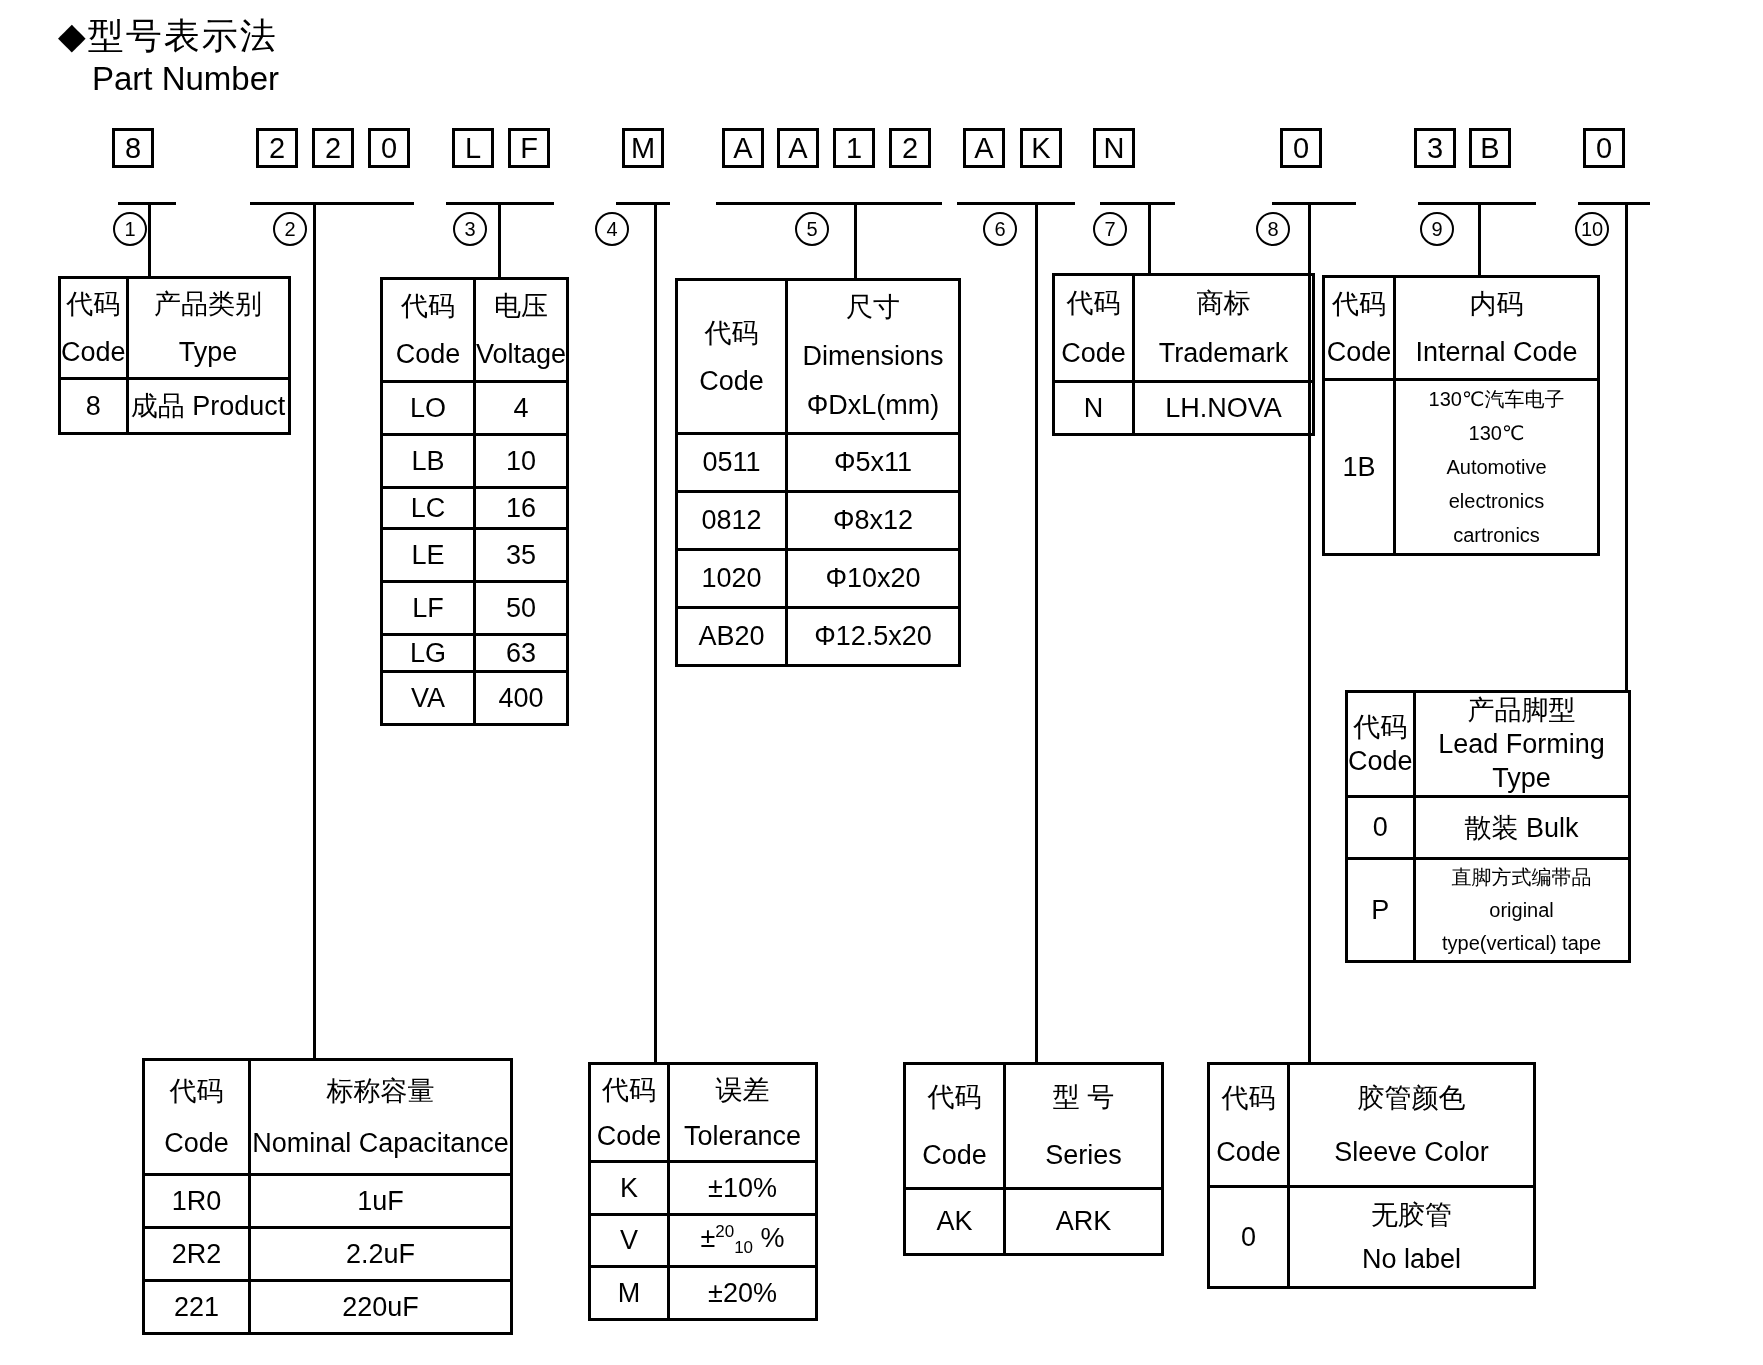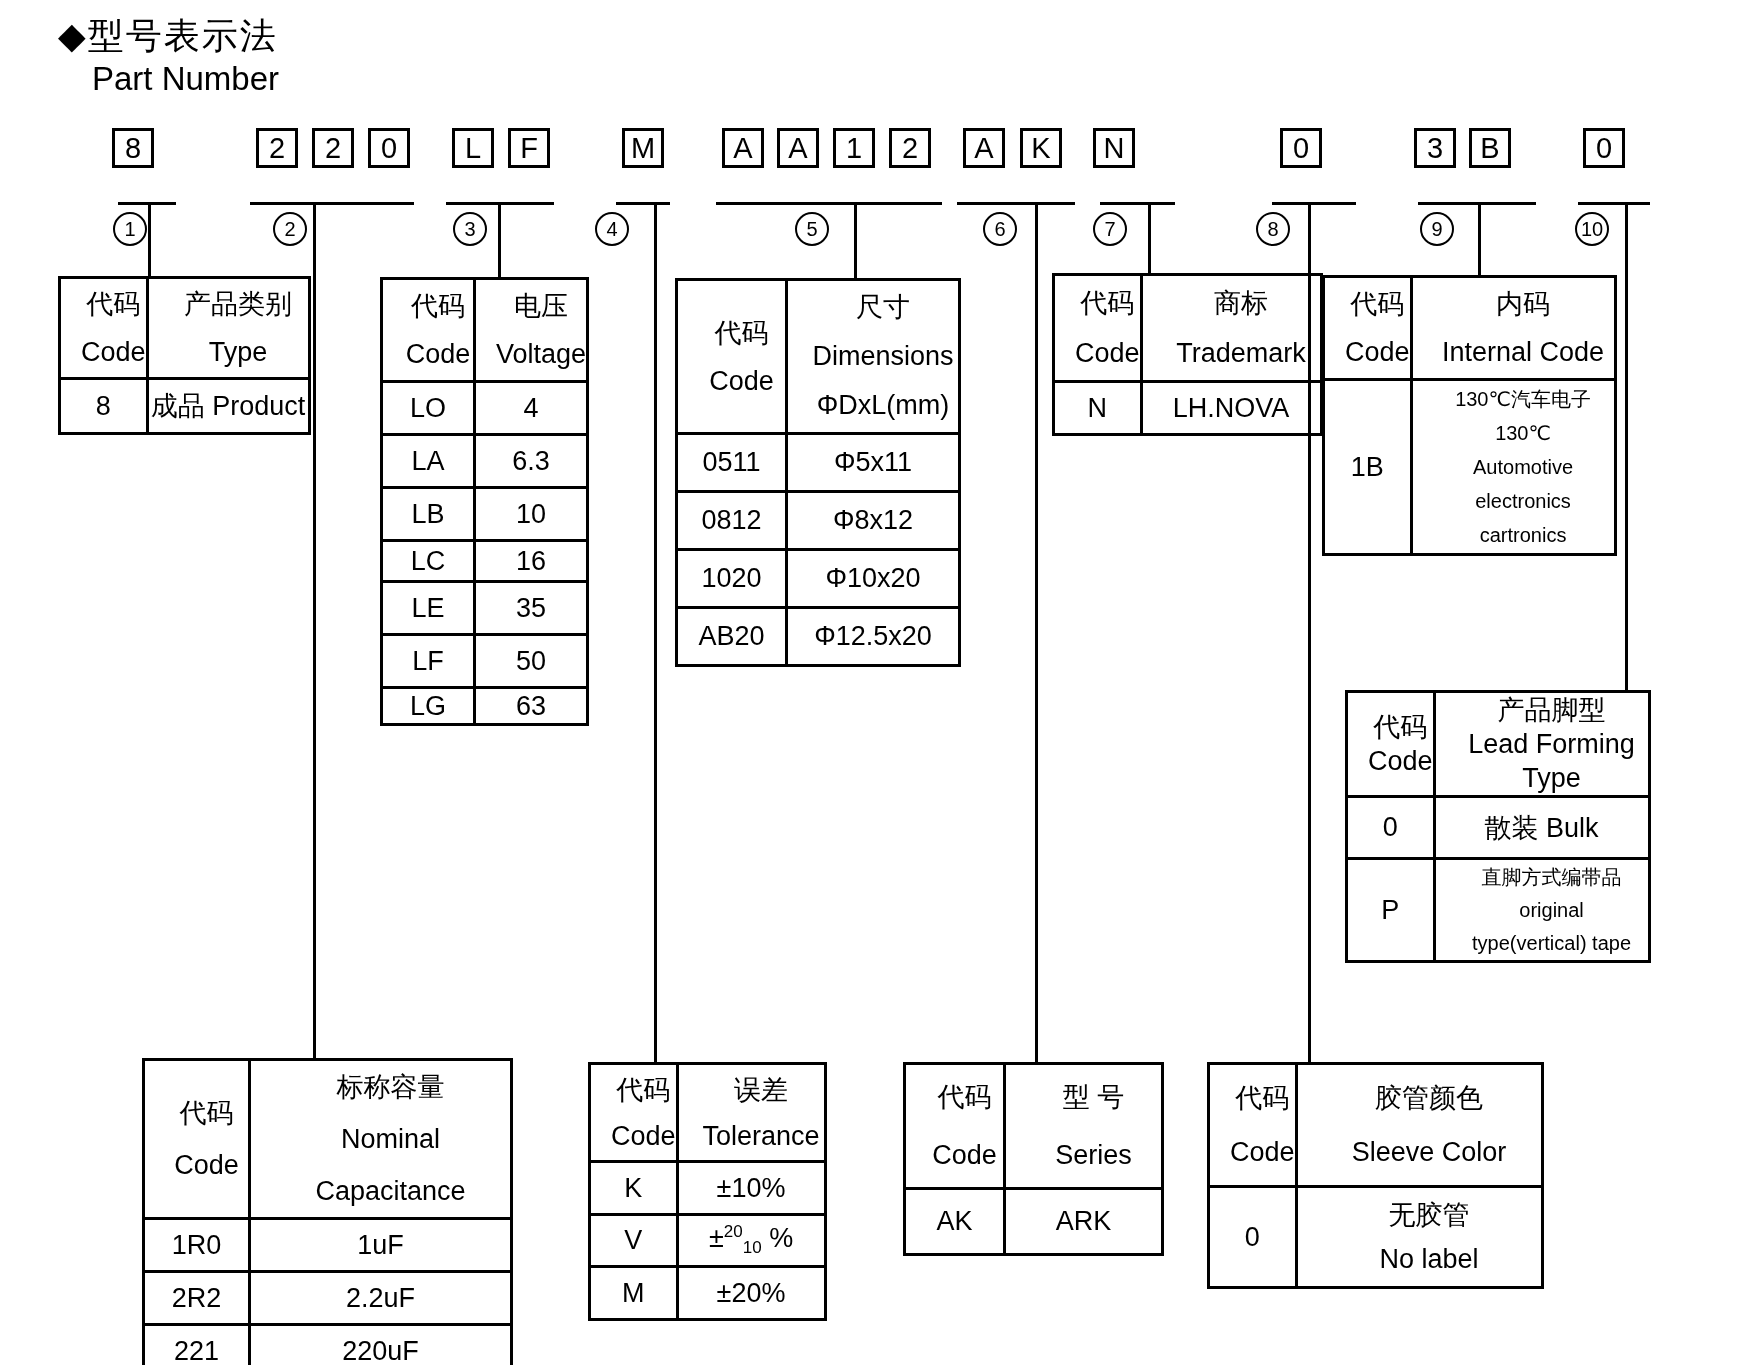--- a/index.html
+++ b/index.html
@@ -20,21 +20,21 @@
   .circ{
     position:absolute;top:212px;width:34px;height:34px;border:2px solid #000;
     border-radius:50%;box-sizing:border-box;display:flex;align-items:center;
     justify-content:center;font-size:20px;
   }
   table.tbl{position:absolute;border-collapse:collapse;table-layout:fixed;}
   table.tbl td{
     border:3px solid #000;text-align:center;vertical-align:middle;
     padding:0;font-size:27px;color:#000;
   }
-  .l{display:block;margin-left:20px;}
+  .l{display:block;}
   .lh33{line-height:33px;}.lh34{line-height:34px;}
   .lh44{line-height:44px;}.lh46{line-height:46px;}.lh48{line-height:48px;}
   .lh49{line-height:49px;}.lh50{line-height:50px;}.lh52{line-height:52px;}
   .lh54{line-height:54px;}.lh58{line-height:58px;}
   .sm{font-size:20px;}
   sup.ss{font-size:17px;}
   sub.ss{font-size:17px;}
 </style>
 </head>
 <body>
@@ -133,42 +133,42 @@
       <td>
         <span class="l lh48">电压</span>
         <span class="l lh48">Voltage</span>
       </td>
     </tr>
     <tr style="height:53px">
           <td>LO</td>
           <td>4</td>
         </tr>
     <tr style="height:53px">
-          <td>LA</td>
-          <td>6.3</td>
-        </tr>
-    <tr style="height:53px">
           <td>LB</td>
           <td>10</td>
         </tr>
     <tr style="height:41px">
           <td>LC</td>
           <td>16</td>
         </tr>
     <tr style="height:53px">
           <td>LE</td>
           <td>35</td>
         </tr>
     <tr style="height:53px">
           <td>LF</td>
           <td>50</td>
         </tr>
     <tr style="height:37px">
           <td>LG</td>
           <td>63</td>
+        </tr>
+    <tr style="height:53px">
+          <td>VA</td>
+          <td>400</td>
         </tr>
   </tbody>
     </table>
 
   <table class="tbl" style="left:675px;top:278px">
     <colgroup>
         <col style="width:110px">
         <col style="width:173px">
       </colgroup>
     <tbody>

